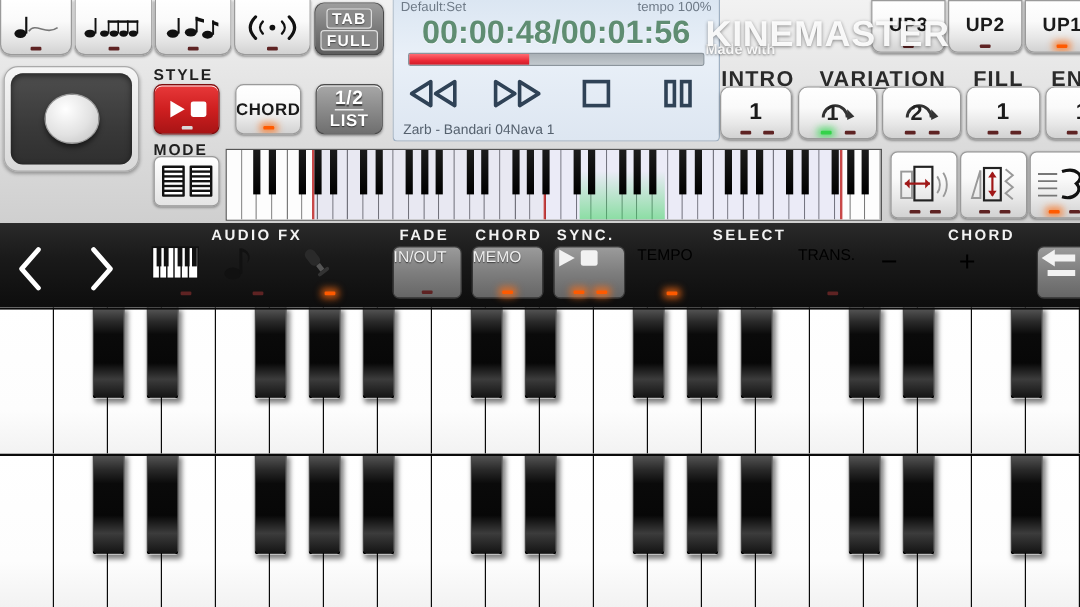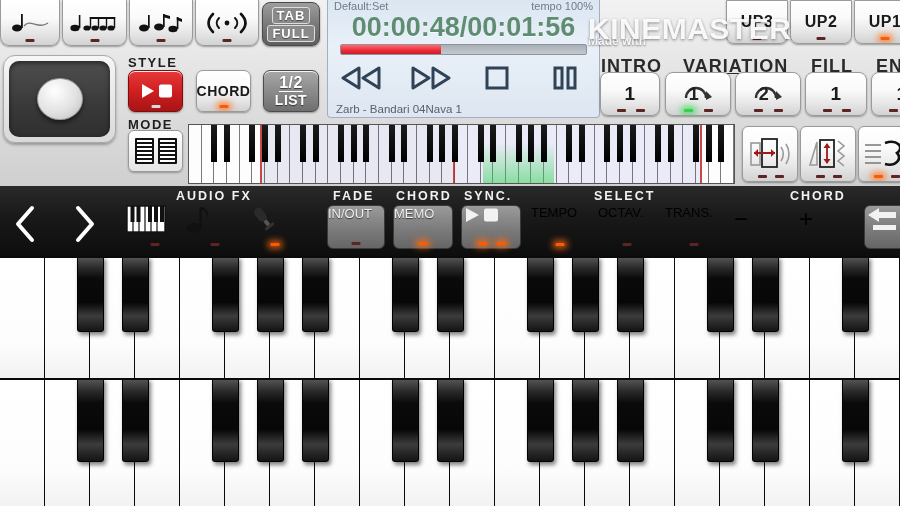--- a/index.html
+++ b/index.html
@@ -629,24 +629,20 @@
       <rect x="22" y="2.5" width="14" height="13" rx="2" fill="#f2f2f2"></rect>
     </svg>
     <i class="led l on-orange"></i>
     <i class="led r on-orange"></i>
   </div>
 
   <div class="cbtn" style="left:531px;width:58px;">
     <span>TEMPO</span>
     <i class="led one on-orange"></i>
   </div>
-  <div class="cbtn" style="left:598px;width:58px;">
-    <span>OCTAV.</span>
-    <i class="led one"></i>
-  </div>
   <div class="cbtn" style="left:665px;width:58px;">
     <span>TRANS.</span>
     <i class="led one"></i>
   </div>
 
   <div class="cbtn" style="left:734px;width:62px;font-size:24px;">
     <span>−</span>
   </div>
   <div class="cbtn" style="left:799px;width:62px;font-size:24px;">
     <span>+</span>

